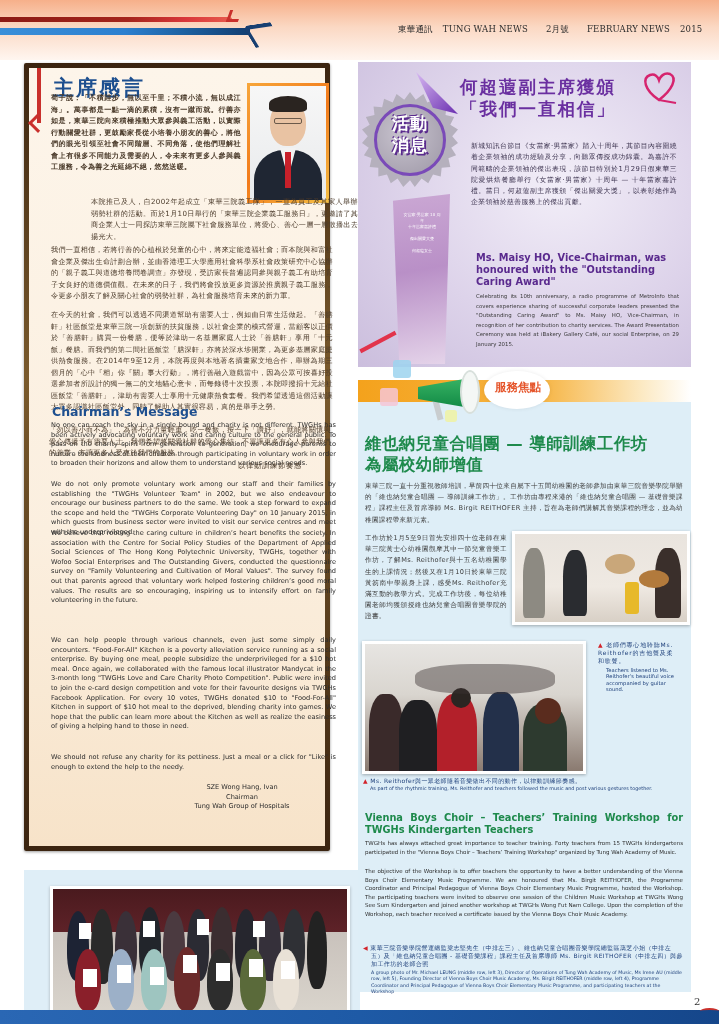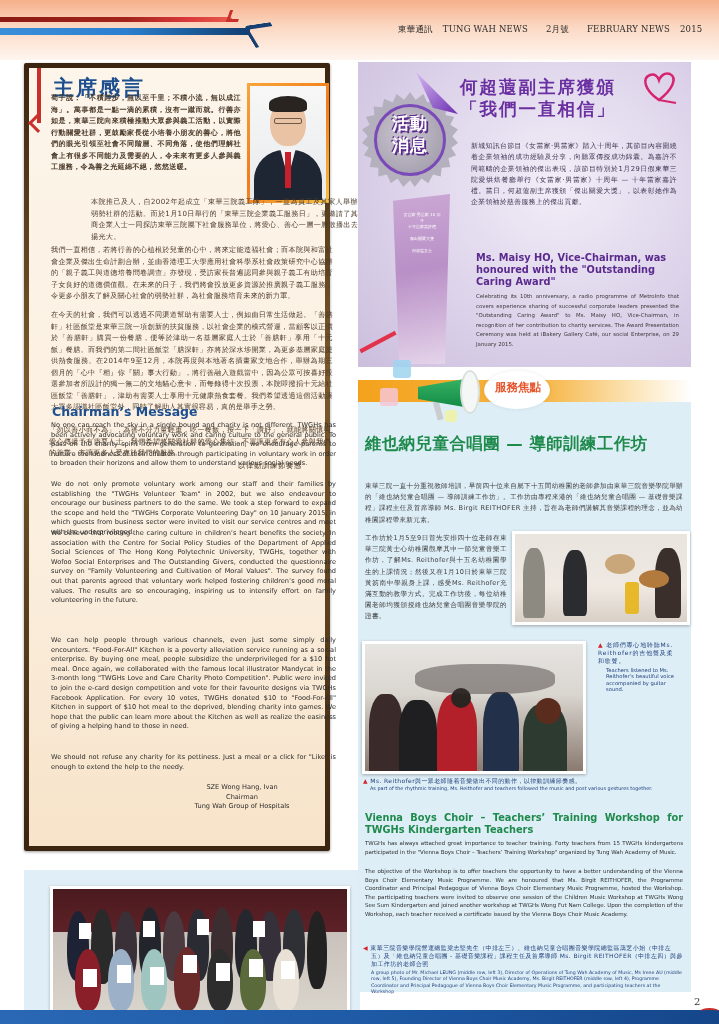--- a/index.html
+++ b/index.html
@@ -438,20 +438,21 @@
 <div class="cube" style="left:380px; top:388px; background:#f6c6d6;"></div>
 <div class="cube" style="left:445px; top:410px; width:12px; height:12px; background:#f0f2a2;"></div>
 <div class="megaphone-handle"></div>
 <div class="megaphone-body"></div>
 <div class="megaphone-mouth"></div>
 <div class="service-cloud"></div>
 <div class="service-label">服務焦點</div>
 
 <div class="svc-title">
   <div>維也納兒童合唱團 — 導師訓練工作坊</div>
+  <div>為屬校幼師增值</div>
 </div>
 <p class="svc-cn">東華三院一直十分重視教師培訓，早前四十位來自屬下十五間幼稚園的老師參加由東華三院音樂學院舉辦的「維也納兒童合唱團 — 導師訓練工作坊」。工作坊由專程來港的「維也納兒童合唱團 — 基礎音樂課程」課程主任及首席導師 Ms. Birgit REITHOFER 主持，旨在為老師們講解其音樂課程的理念，並為幼稚園課程帶來新元素。</p>
 <p class="svc-cn2">工作坊於1月5至9日首先安排四十位老師在東華三院黃士心幼稚園觀摩其中一節兒童音樂工作坊，了解Ms. Reithofer與十五名幼稚園學生的上課情況；然後又在1月10日於東華三院黃笏南中學親身上課，感受Ms. Reithofer充滿互動的教學方式。完成工作坊後，每位幼稚園老師均獲頒授維也納兒童合唱團音樂學院的證書。</p>
 
 <div class="photo-frame" style="left:512px; top:531px; width:178px; height:94px;">
   <div class="photo-guitar-inner">
     <div style="position:absolute; left:8px; top:14px; width:22px; height:70px; background:#8d8a82; border-radius:40% 40% 10% 10%;"></div>
     <div style="position:absolute; left:48px; top:16px; width:24px; height:66px; background:#2a2c30; border-radius:40% 40% 10% 10%;"></div>
     <div style="position:absolute; left:90px; top:20px; width:30px; height:20px; background:#c9a77a; border-radius:50%;"></div>
     <div style="position:absolute; left:110px; top:48px; width:14px; height:32px; background:#e7b92a; border-radius:3px;"></div>

